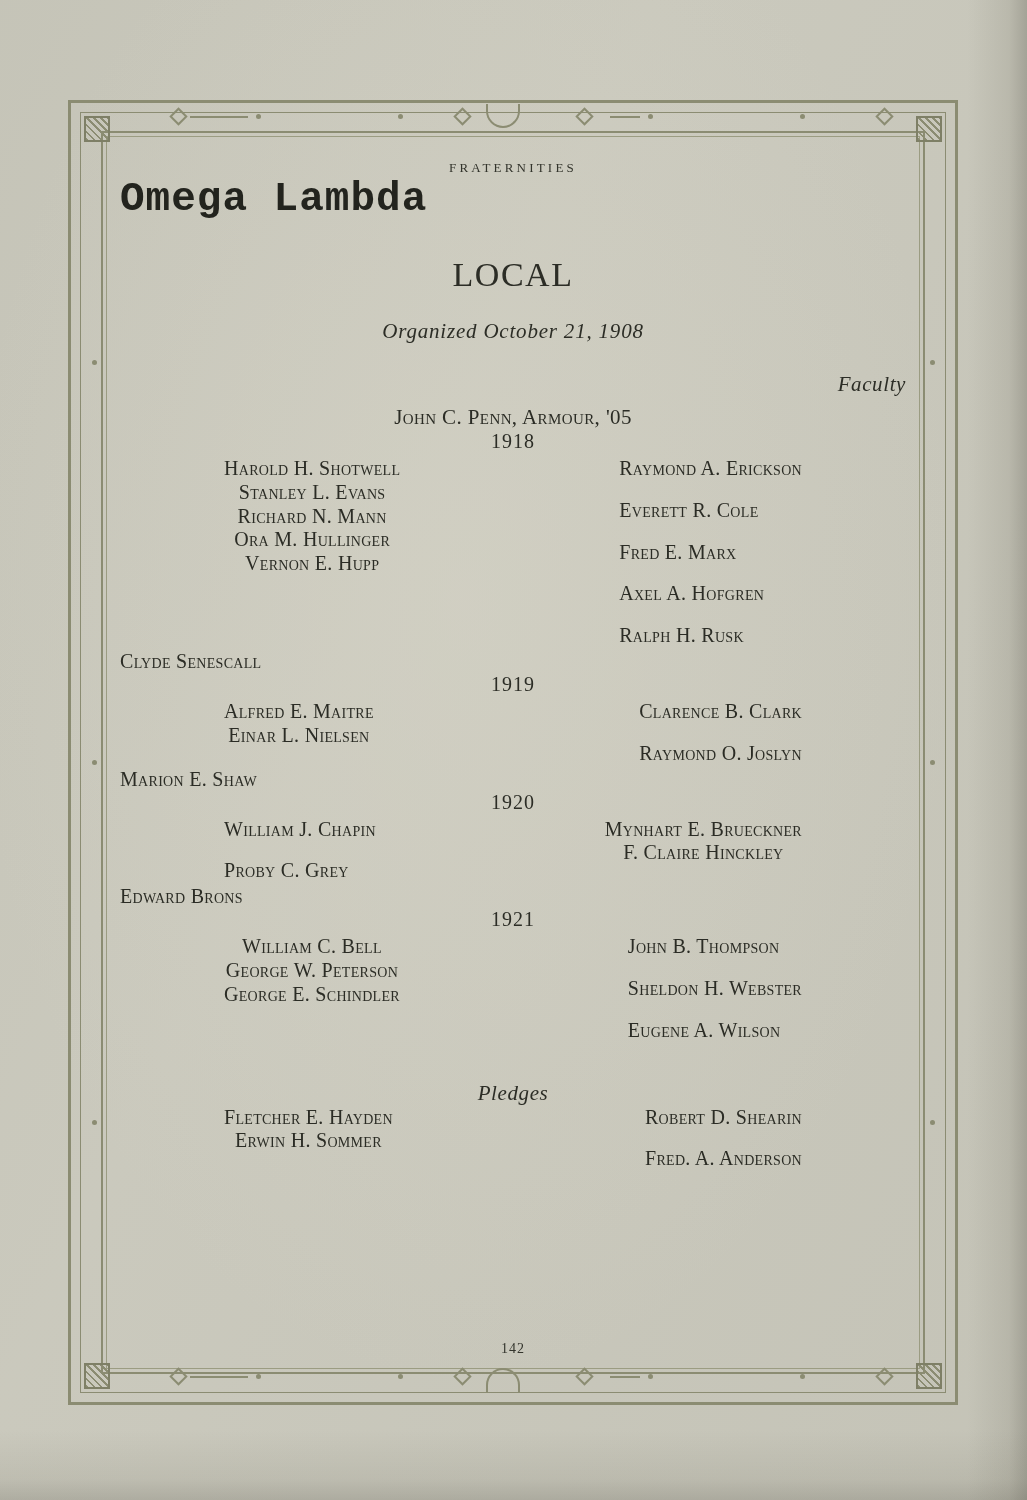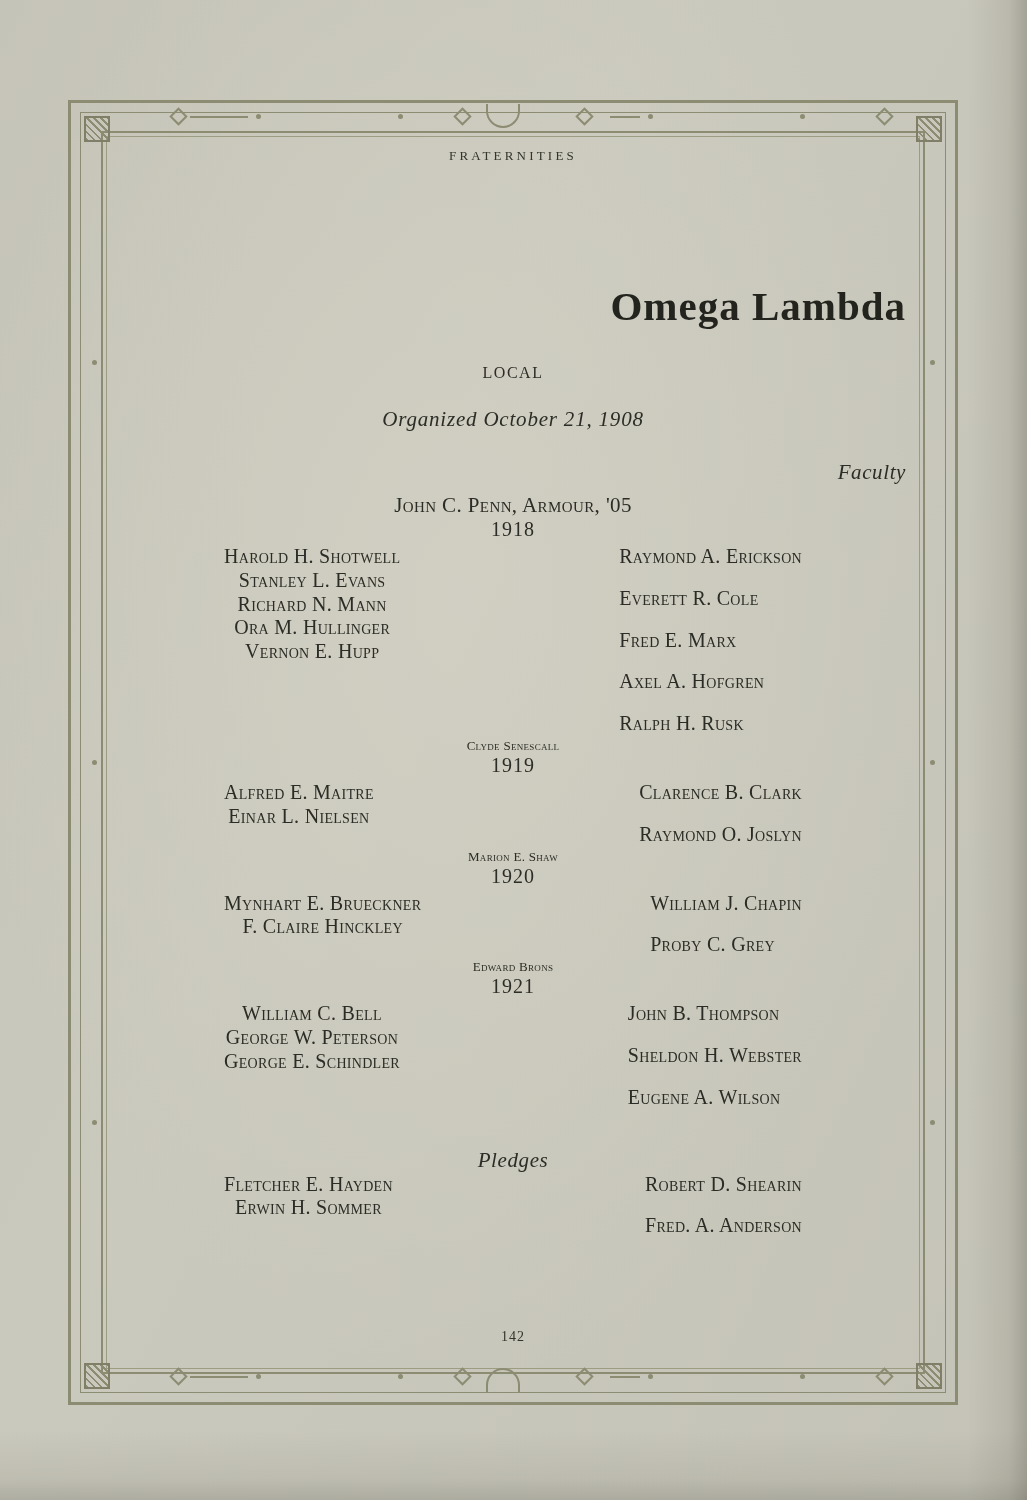--- a/index.html
+++ b/index.html
@@ -120,46 +120,45 @@
     border: 2px solid #8b8c72;
     border-radius: 40px 40px 0 0;
     border-bottom: none;
     box-sizing: border-box;
   }
 
   
   .content {
     position: absolute;
     left: 120px;
-    top: 130px;
+    top: 142px;
     width: 786px;
     height: 1245px;
   }
   .running-head {
     text-align: center;
     font-family: "Liberation Serif", serif;
     font-size: 13px;
     letter-spacing: 3.2px;
     color: #33342c;
     margin-top: 18px;
   }
   .title {
-    text-align: right;
-    margin-top: 118px;
-    font-family: Liberation Serif, serif;
+    text-align: left;
+    font-family: Liberation Mono, monospace;
     font-weight: bold;
     font-size: 41px;
     color: #23241e;
     letter-spacing: 1px;
     font-style: normal;
   }
   .subtitle-local {
     text-align: center;
     margin-top: 34px;
-    font-size: 16px;
+    font-size: 34px;
     letter-spacing: 1.5px;
     color: #2c2d26;
   }
   .organized {
     text-align: center;
     margin-top: 25px;
     font-size: 21px;
     font-style: italic;
     letter-spacing: 0.8px;
     color: #2c2d26;
@@ -205,22 +204,22 @@
   .name {
     font-size: 20px;
     line-height: 1.09;
     letter-spacing: 0.3px;
     color: #2b2c25;
     font-variant: small-caps;
     white-space: nowrap;
     margin: 1px 0;
   }
   .name-center {
-    text-align: center;
-    font-size: 13px;
+    text-align: left;
+    font-size: 20px;
     letter-spacing: 0.3px;
     color: #2b2c25;
     font-variant: small-caps;
     margin-top: 2px;
   }
   .pledges-head {
     text-align: center;
     margin-top: 38px;
     font-size: 21px;
     font-style: italic;
@@ -323,27 +322,27 @@
     </div>
     <div class="names-col right">
       <div class="name">Clarence B. Clark</div>
       <div class="name">Raymond O. Joslyn</div>
     </div>
   </div>
   <div class="name-center">Marion E. Shaw</div>
 
   <div class="year-head">1920</div>
   <div class="names-grid">
+    <div class="names-col right">
+      <div class="name">William J. Chapin</div>
+      <div class="name">Proby C. Grey</div>
+    </div>
     <div class="names-col left">
       <div class="name">Mynhart E. Brueckner</div>
       <div class="name">F. Claire Hinckley</div>
-    </div>
-    <div class="names-col right">
-      <div class="name">William J. Chapin</div>
-      <div class="name">Proby C. Grey</div>
     </div>
   </div>
   <div class="name-center">Edward Brons</div>
 
   <div class="year-head">1921</div>
   <div class="names-grid">
     <div class="names-col left">
       <div class="name">William C. Bell</div>
       <div class="name">George W. Peterson</div>
       <div class="name">George E. Schindler</div>

